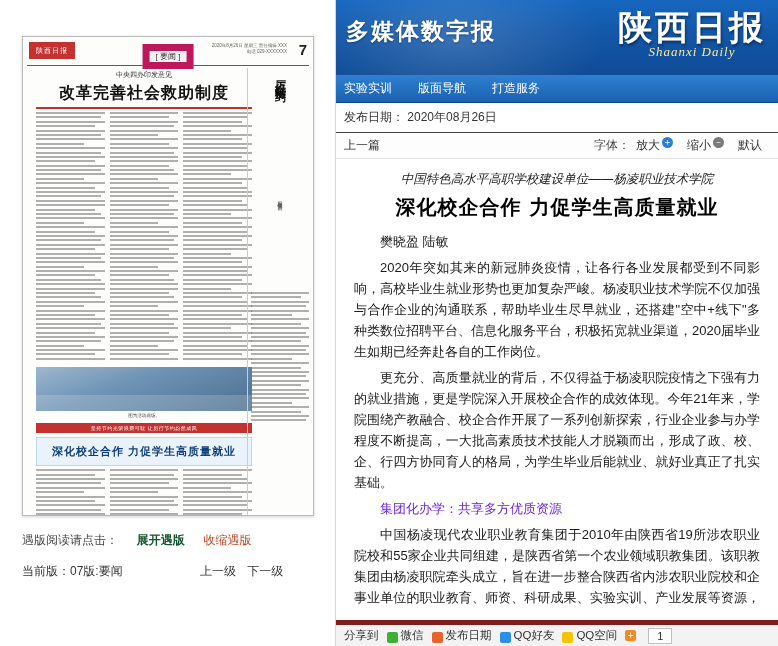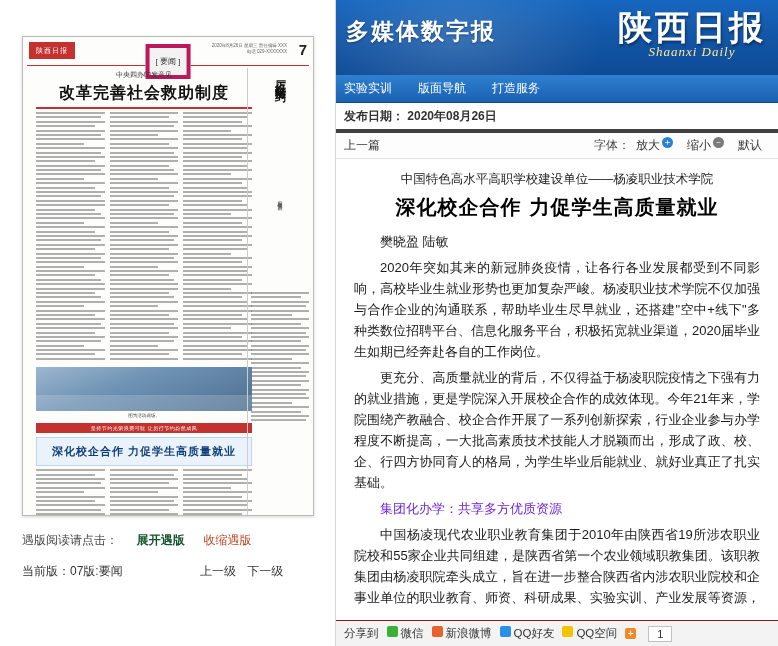--- a/index.html
+++ b/index.html
@@ -50,22 +50,22 @@
     color: #fff;
     font-size: 7px;
     line-height: 17px;
     text-align: center;
     letter-spacing: 1px;
   }
   .paper-head-center {
     position: absolute; left: 50%; top: 4px;
     transform: translateX(-50%);
     font-size: 8px; color: #333;
-    border: 4px solid #be185d;
-    padding: 8px 6px;
+    border: 7px solid #be185d;
+    padding: 0 6px;
     background: #f2f2f2;
   }
   .paper-head-right {
     position: absolute; right: 22px; top: 3px;
     font-size: 4.5px; color: #666;
     line-height: 6px;
     text-align: right;
     width: 80px;
   }
   .paper-pagenum {
@@ -281,23 +281,22 @@
   }
 
   
   .dateline {
     height: 30px;
     display: flex;
     align-items: center;
     padding-left: 8px;
     font-size: 12px;
     color: #333;
-    border-bottom: 4px solid #404040;
+    border-bottom: 1px solid #404040;
     background: #fff;
-    font-weight: bold;
   }
 
   
   .toolbar {
     height: 26px;
     display: flex;
     align-items: center;
     padding: 0 8px;
     font-size: 12px;
     color: #333;
@@ -331,20 +330,21 @@
     position: relative;
     padding: 12px 18px 0 18px;
     height: 452px;
     overflow: hidden;
   }
   .art-sub {
     text-align: center;
     font-size: 12.5px;
     color: #222;
     margin-bottom: 6px;
+    font-style: italic;
   }
   .art-title {
     text-align: center;
     font-size: 20px;
     font-weight: bold;
     color: #000;
     letter-spacing: 1px;
     margin-bottom: 12px;
     font-family: "DejaVu Sans", sans-serif;
   }
@@ -370,31 +370,31 @@
     margin: 0 0 5px 0;
     font-weight: normal;
   }
 
   
   .sharebar {
     position: absolute;
     left: 0; bottom: 0;
     width: 442px; height: 26px;
     background: #f3f3f3;
-    border-top: 1px solid #7f1d1d;
+    border-top: 5px solid #7f1d1d;
     display: flex;
     align-items: center;
     padding-left: 8px;
     font-size: 11.5px;
     color: #333;
     gap: 8px;
   }
   .share-item {
     display: inline-flex;
-    align-items: flex-start;
+    align-items: flex-end;
     gap: 3px;
     cursor: pointer;
     color: #333;
   }
   .sq {
     display: inline-block;
     width: 11px; height: 11px;
     border-radius: 2px;
   }
   .sq.green { background: #3cb034; }
@@ -769,21 +769,21 @@
     </div>
 
     <div class="sharebar">
       <span>分享到</span>
       <span class="share-item">
         <span class="sq green"></span>
         <span>微信</span>
       </span>
       <span class="share-item">
         <span class="sq orange"></span>
-        <span>新浪微博</span>
+        <span>发布日期</span>
       </span>
       <span class="share-item">
         <span class="sq blue"></span>
         <span>QQ好友</span>
       </span>
       <span class="share-item">
         <span class="sq qz"></span>
         <span>QQ空间</span>
       </span>
       <span class="sq plus">+</span>

